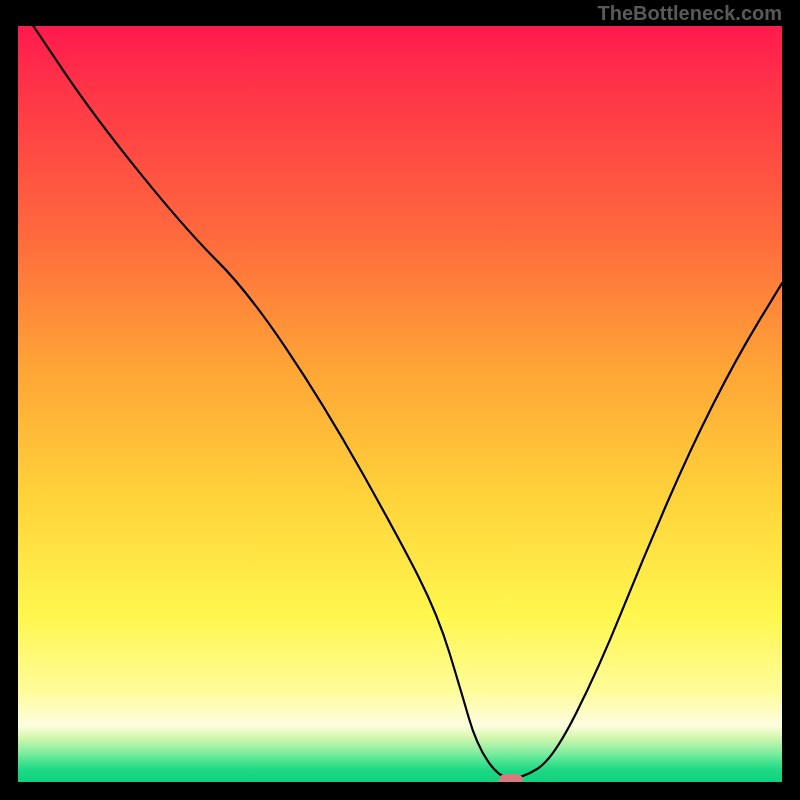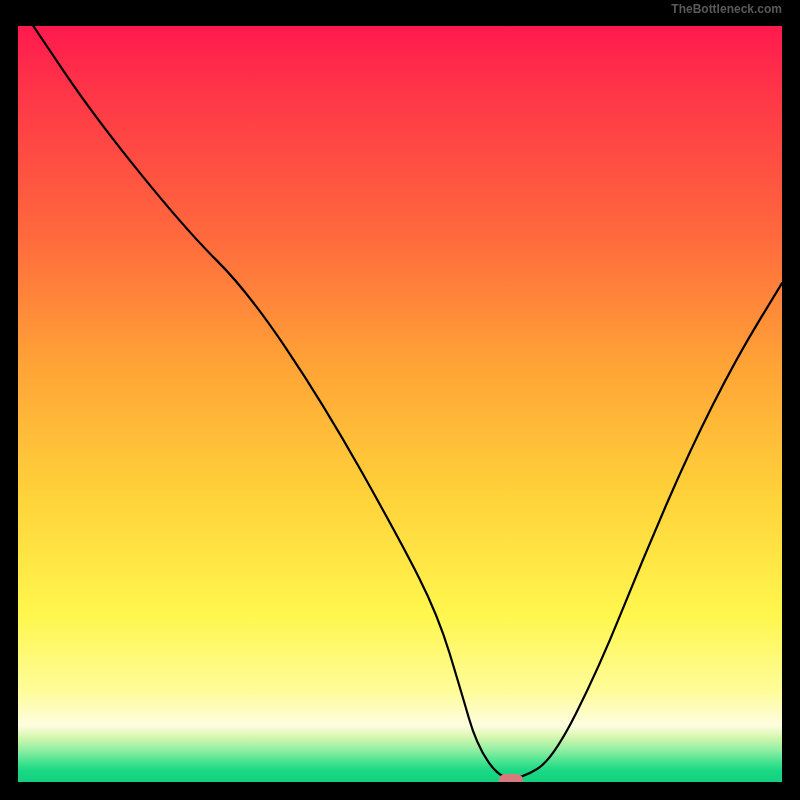--- a/index.html
+++ b/index.html
@@ -9,21 +9,21 @@
     height: 800px;
     background: #000;
     position: relative;
     font-family: Arial, sans-serif;
   }
   .watermark {
     position: absolute;
     top: 2px;
     right: 18px;
     color: #595959;
-    font-size: 12px;
+    font-size: 20px;
     font-weight: bold;
     z-index: 10;
   }
   .plot-area {
     position: absolute;
     left: 18px;
     top: 26px;
     width: 764px;
     height: 756px;
     overflow: hidden;

